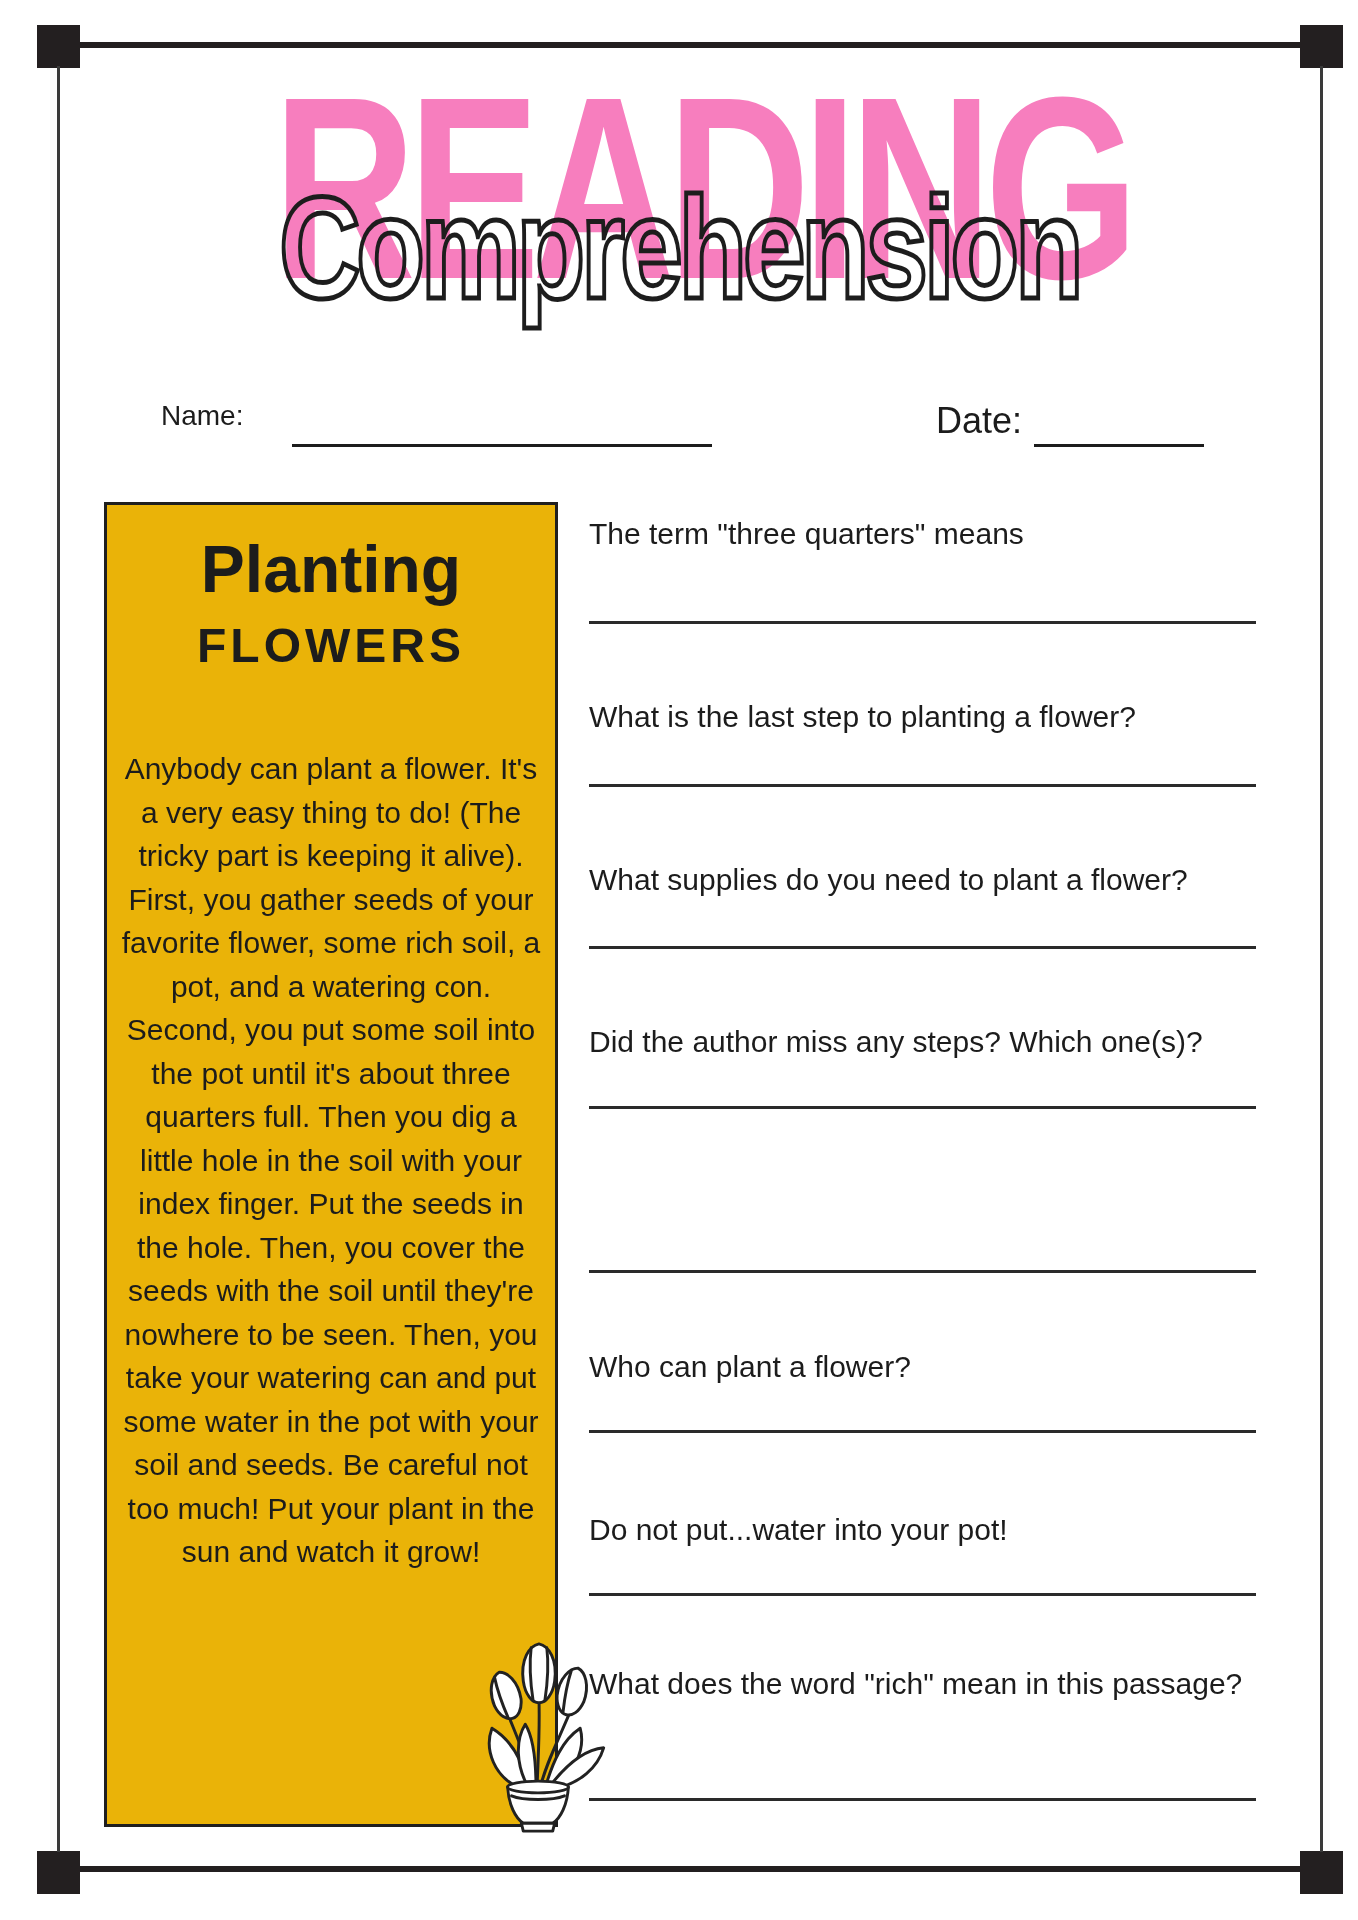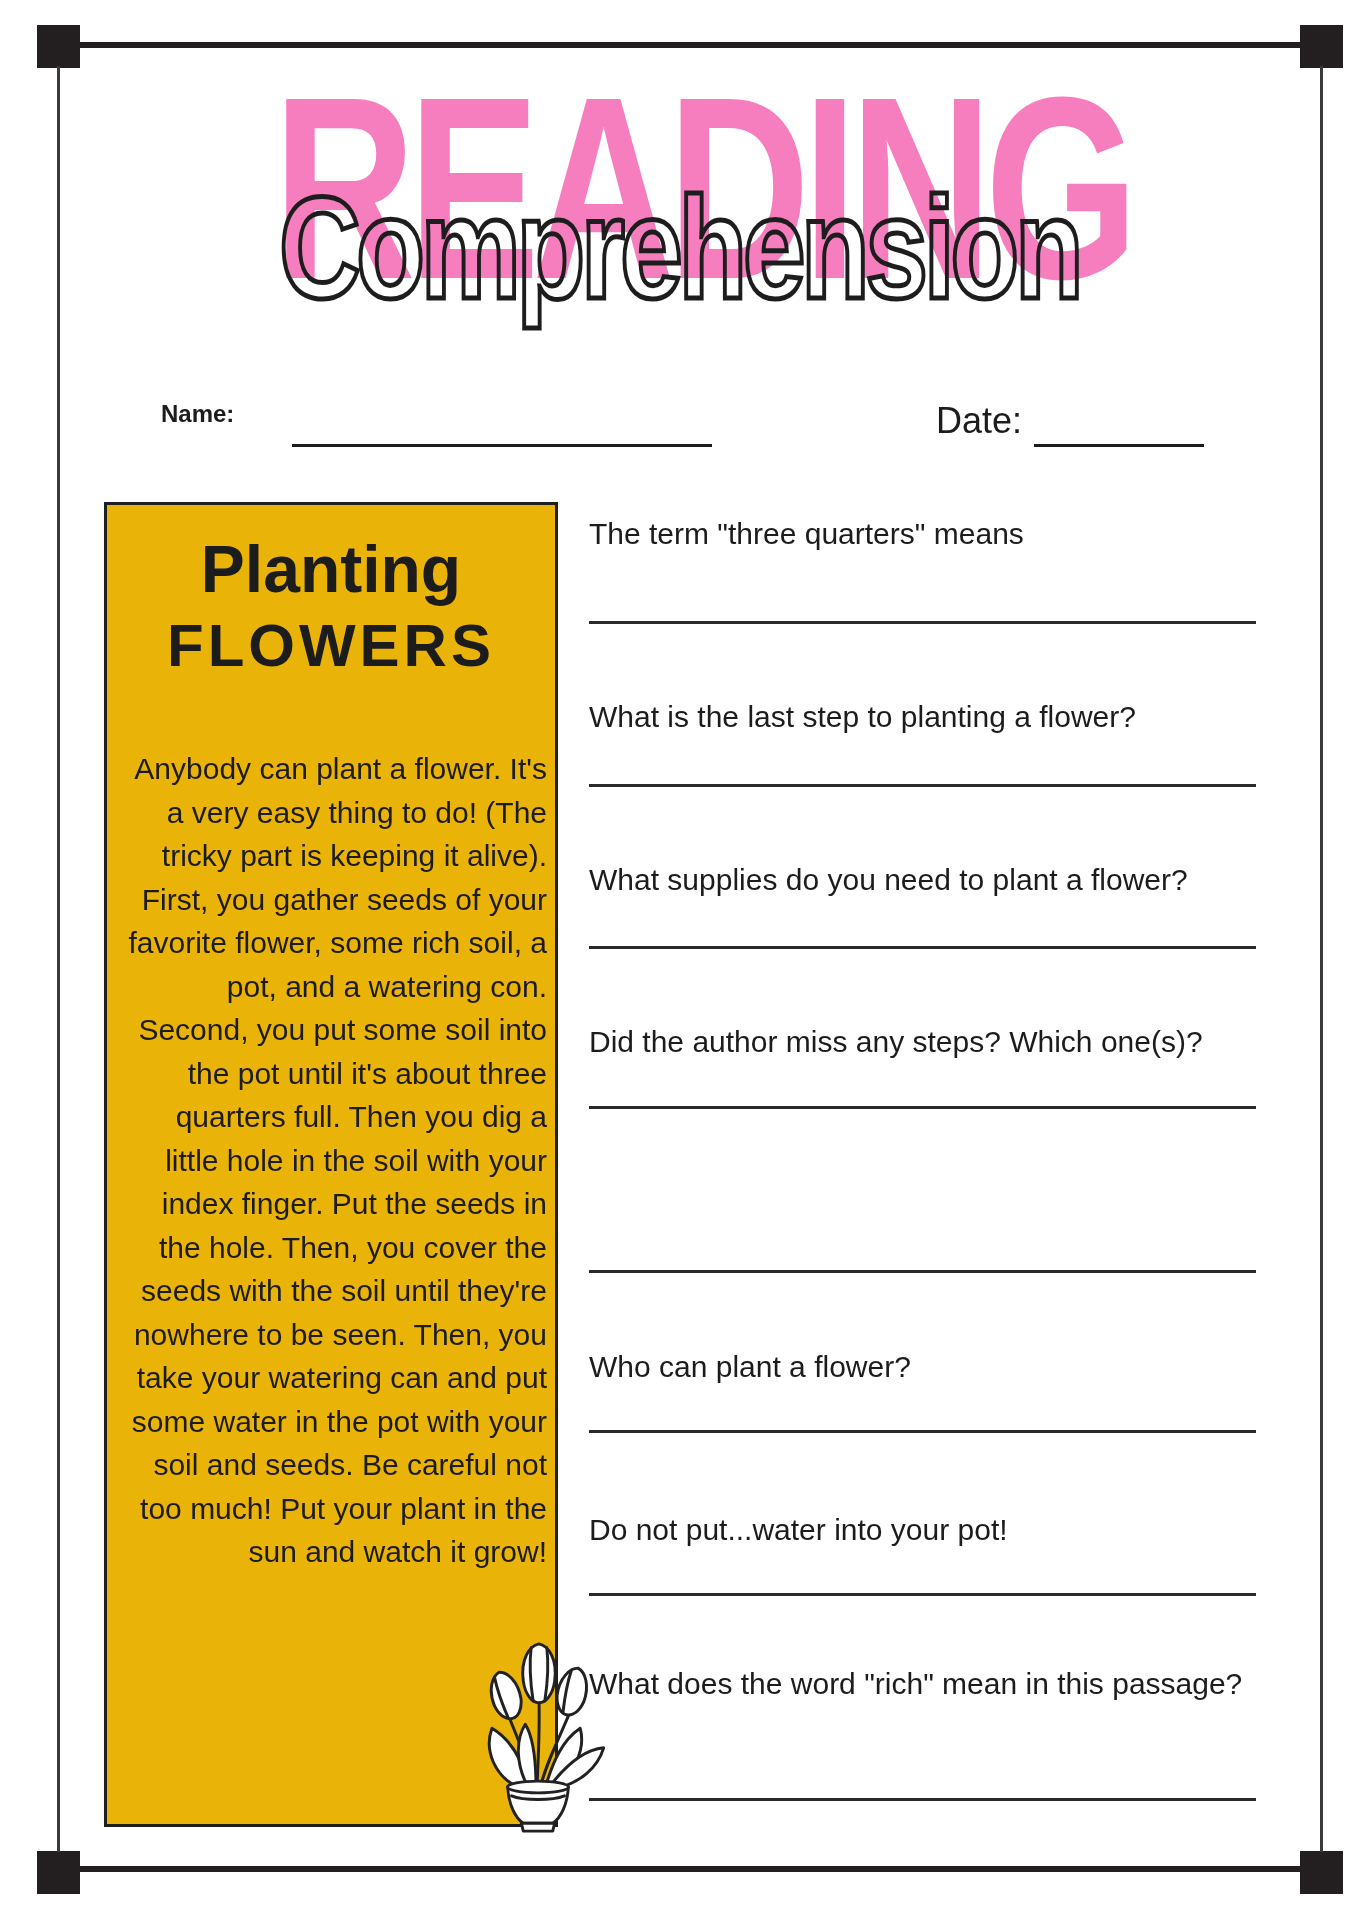--- a/index.html
+++ b/index.html
@@ -18,33 +18,33 @@
   
   .title-reading{position:absolute;left:262px;top:58px;z-index:1;
     font-size:260px;font-weight:bold;line-height:1;letter-spacing:-10px;
     transform:scaleX(0.76);transform-origin:left top;white-space:nowrap;}
   .title-comprehension{position:absolute;left:268px;top:176px;z-index:2;
     font-size:145px;font-weight:bold;line-height:1;letter-spacing:-6px;
     color:transparent;-webkit-text-stroke:5px #1d1d1d;
     transform:scaleX(0.78);transform-origin:left top;white-space:nowrap;}
 
   
-  .name-label{position:absolute;left:150px;top:400px;font-size:24px;font-weight:bold;}
+  .name-label{position:absolute;left:150px;top:400px;font-size:28px;font-weight:normal;}
   .name-line{position:absolute;left:281px;top:444px;width:420px;height:0;border-bottom:3px solid #1c1c1c;}
   .date-label{position:absolute;left:925px;top:400px;font-size:36px;font-weight:normal;}
   .date-line{position:absolute;left:1023px;top:444px;width:170px;height:0;border-bottom:3px solid #1c1c1c;}
   .instruction{position:absolute;left:0;top:458px;width:100%;text-align:center;font-size:28px;}
 
   
   .passage-box{position:absolute;left:93px;top:502px;width:454px;height:1325px;
     border:3px solid #1f1f1f;box-sizing:border-box;background:#eab308;}
   .passage-title{margin-top:24px;text-align:center;font-weight:bold;}
   .pt1{font-size:66px;line-height:80px;}
-  .pt2{font-size:60px;line-height:74px;letter-spacing:4px;}
-  .passage-body{margin-top:64px;padding:0 8px;text-align:right;font-size:30px;line-height:43.5px;}
+  .pt2{font-size:48px;line-height:74px;letter-spacing:4px;}
+  .passage-body{margin-top:64px;padding:0 8px;text-align:center;font-size:30px;line-height:43.5px;}
 
   
   .q{position:absolute;left:578px;width:672px;font-size:30px;line-height:44px;}
   .a{position:absolute;left:578px;width:667px;height:0;border-bottom:3px solid #2a2a2a;}
   .q1{top:512px}.a1{top:621px}
   .q2{top:695px}.a2{top:784px}
   .q3{top:858px}.a3{top:946px}
   .q4{top:1020px}.a4{top:1106px}
   .q5{top:1183px}.a5{top:1270px}
   .q6{top:1345px}.a6{top:1430px}

